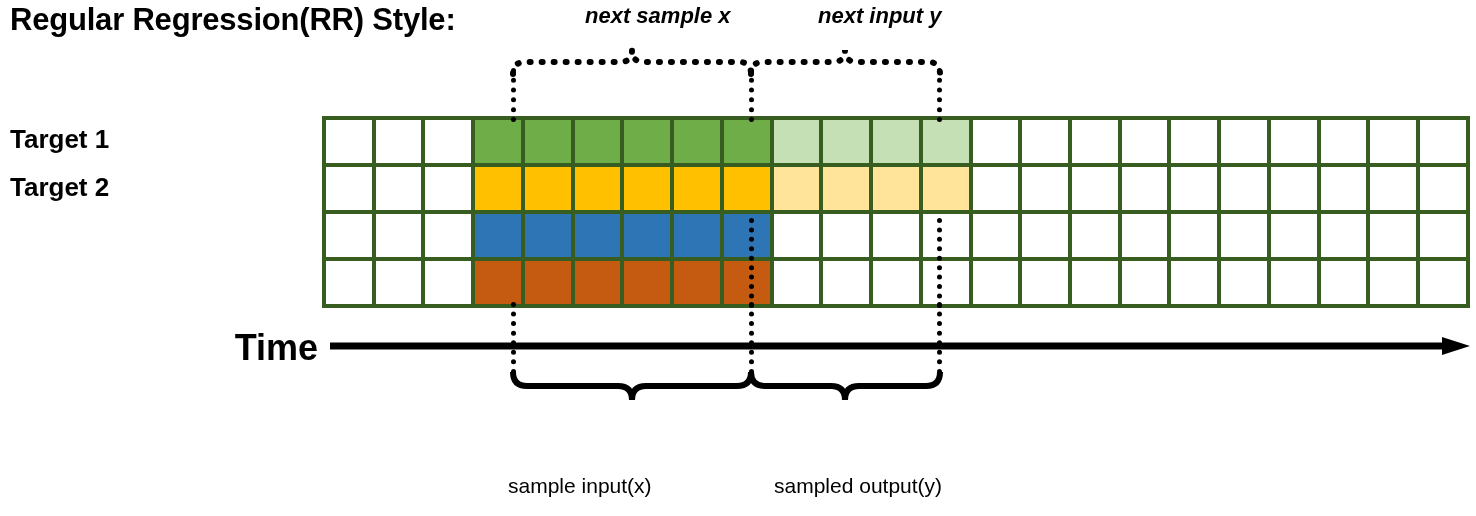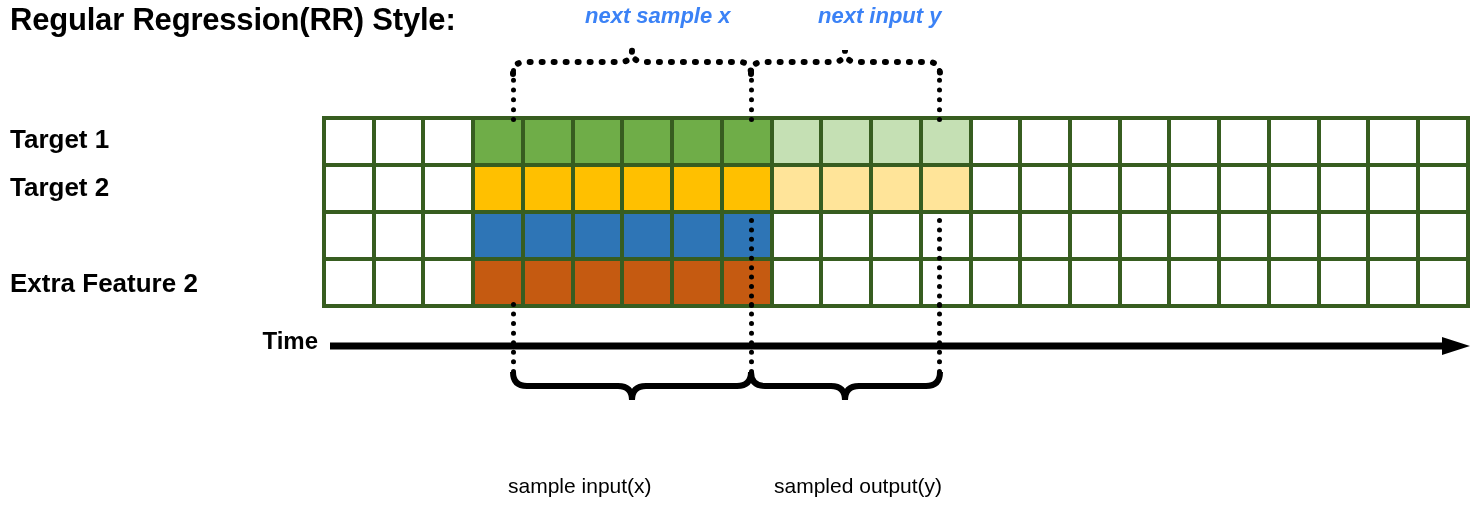--- a/index.html
+++ b/index.html
@@ -60,53 +60,52 @@
   .vguide{
     position:absolute;
     width:0;
     border-left:5px dotted #000;
   }
 
   
   .time-label{
     position:absolute;left:222px;top:327px;
     width:96px;text-align:right;
-    font-size:24px;font-weight:700;color:#000;
+    font-size:36px;font-weight:700;color:#000;
   }
   #time-axis{
     position:absolute;left:330px;top:337px;
     width:1140px;height:18px;
   }
 
   
   .overlay{position:absolute;left:0;top:0;pointer-events:none;}
 
   
   .brace-cap{
     position:absolute;
-    font-size:22px;font-style:italic;font-weight:600;color:#3b82f6;
+    font-size:22px;font-style:italic;font-weight:600;color:#000000;
     white-space:nowrap;
   }
   .note{
     position:absolute;
     font-size:21px;color:#000;
     line-height:26px;
     white-space:pre;
   }
 </style>
 </head>
 <body>
 
 <div id="stage">
 
   <div class="title">Regular Regression(RR) Style:</div>
 
   <div class="row-label" style="top:124px;">Target 1</div>
   <div class="row-label" style="top:172px;">Target 2</div>
-  <div class="row-label" style="top:268px;">Extra Feature 2</div>
 
   <div id="grid">
 
     <div class="grid-row">
       <div class="cell"></div>
       <div class="cell"></div>
       <div class="cell"></div>
       <div class="cell c-green"></div>
       <div class="cell c-green"></div>
       <div class="cell c-green"></div>

